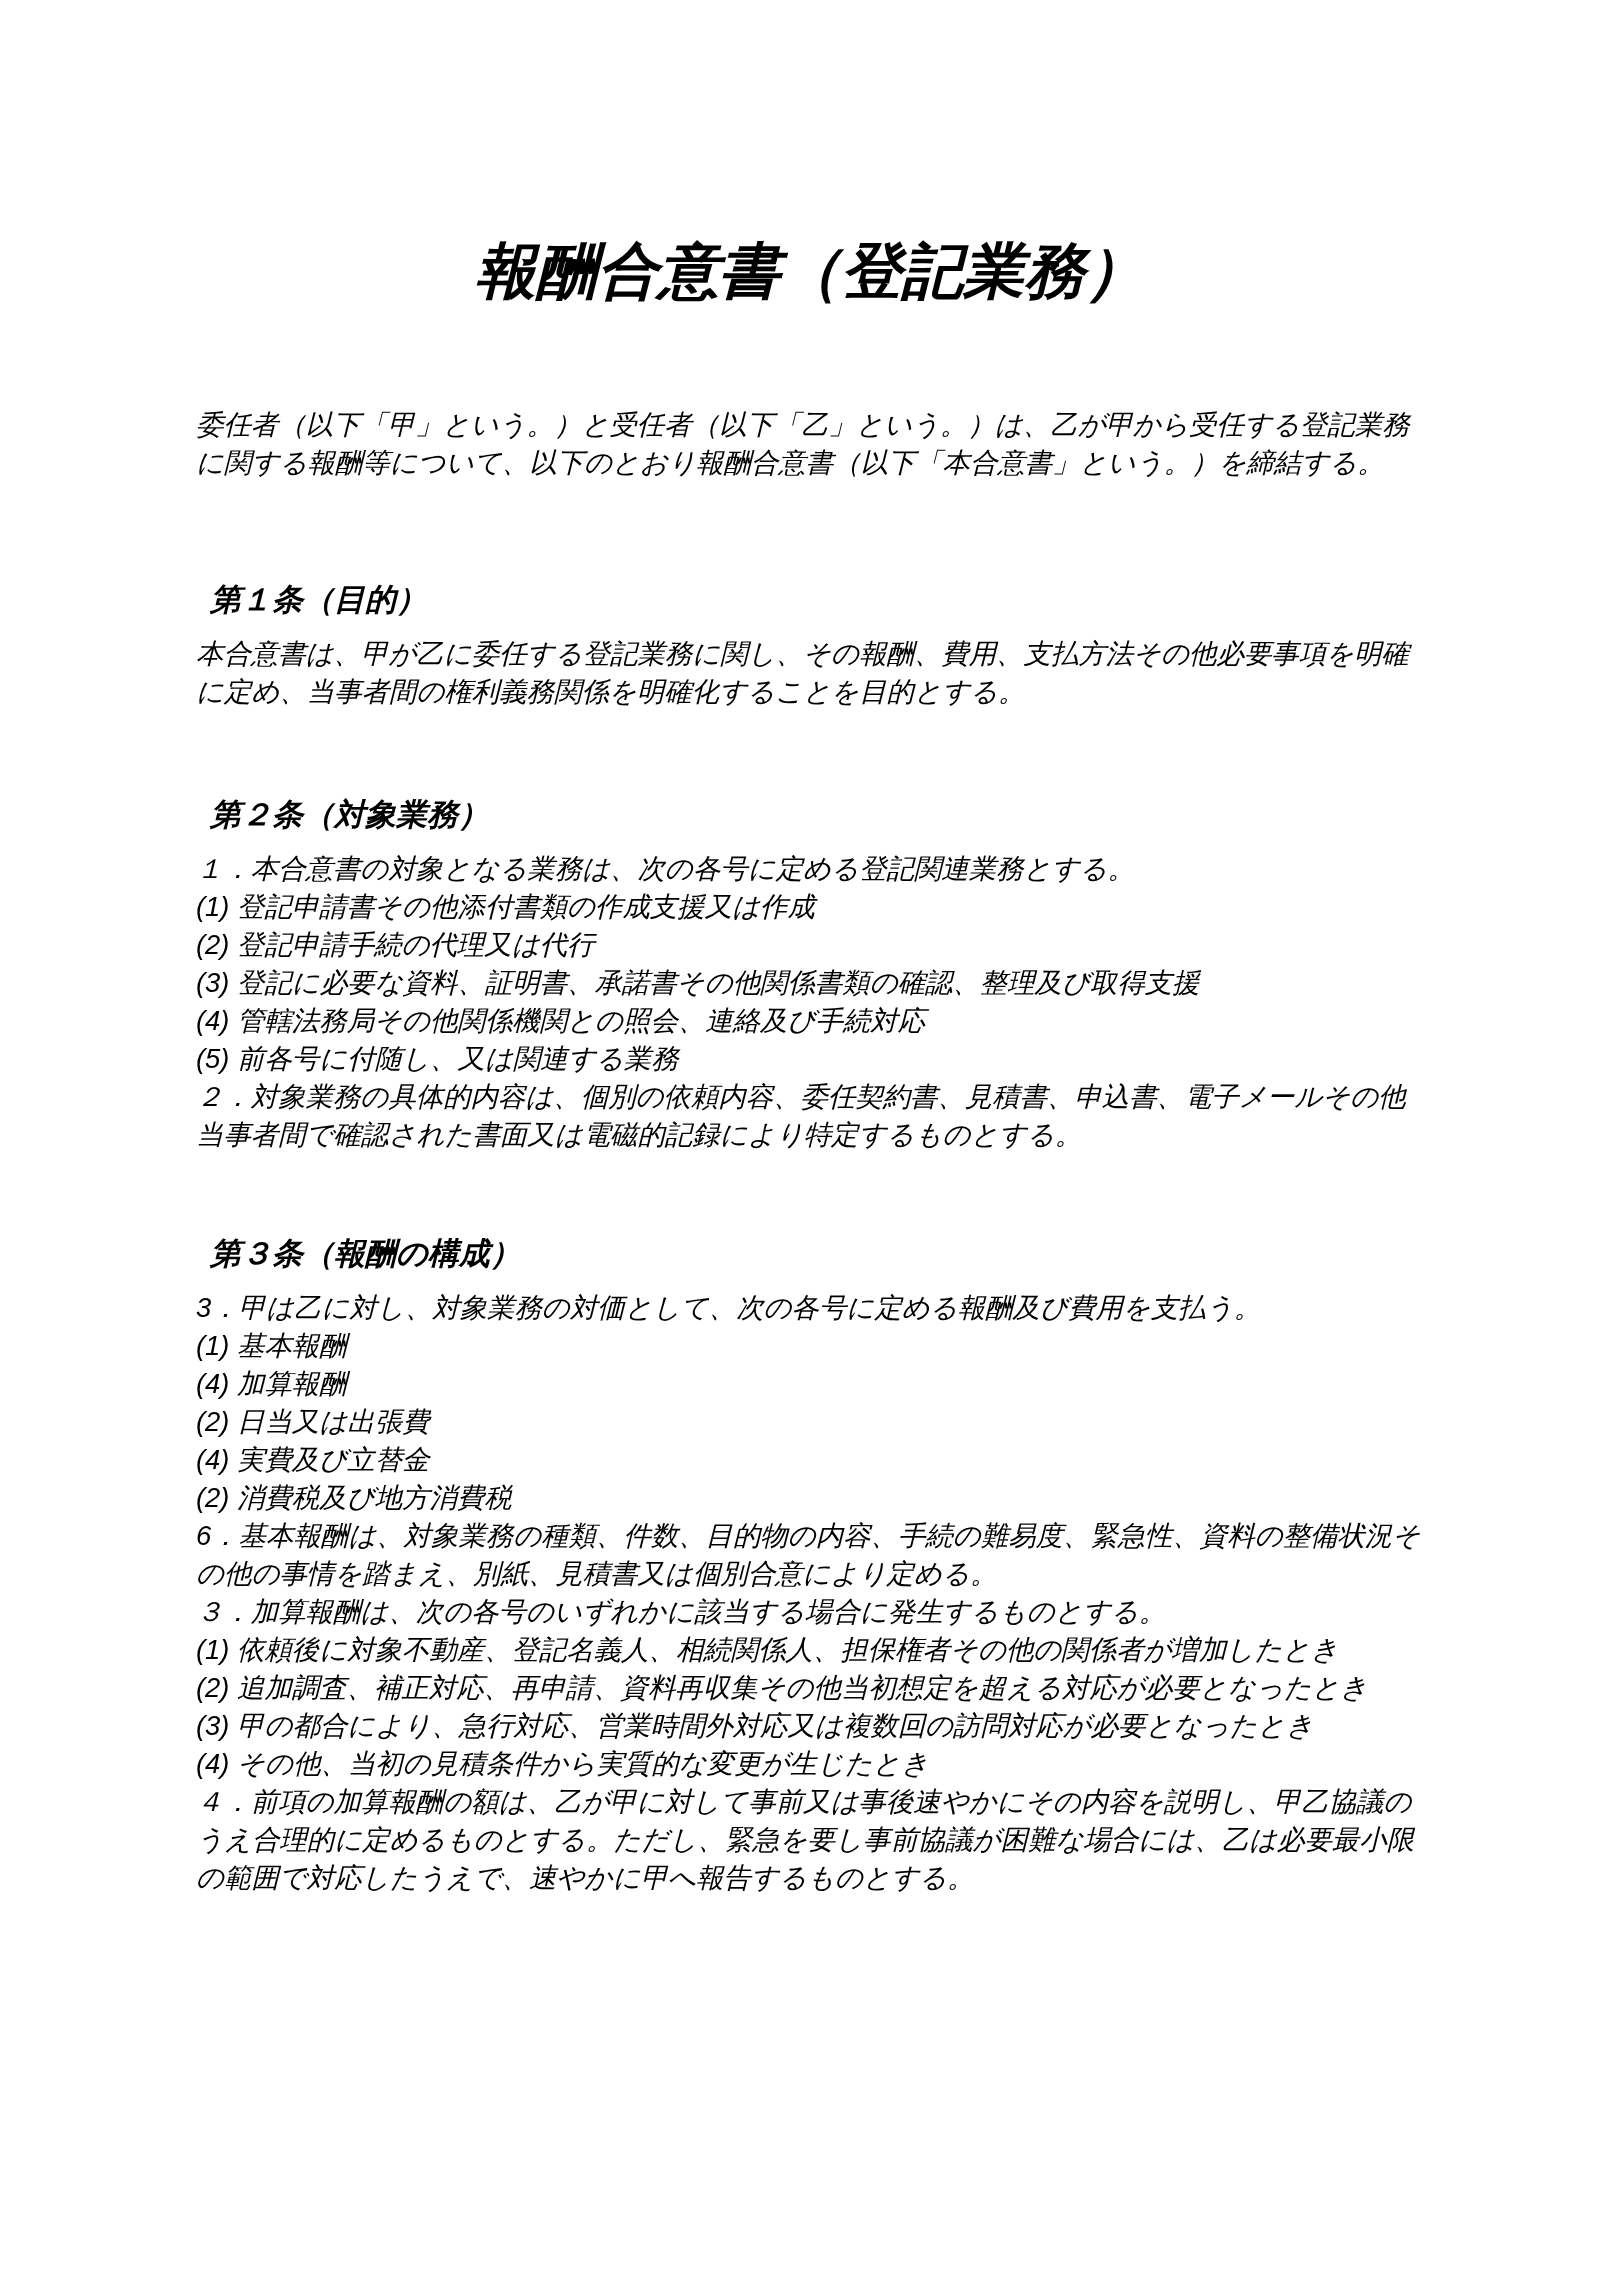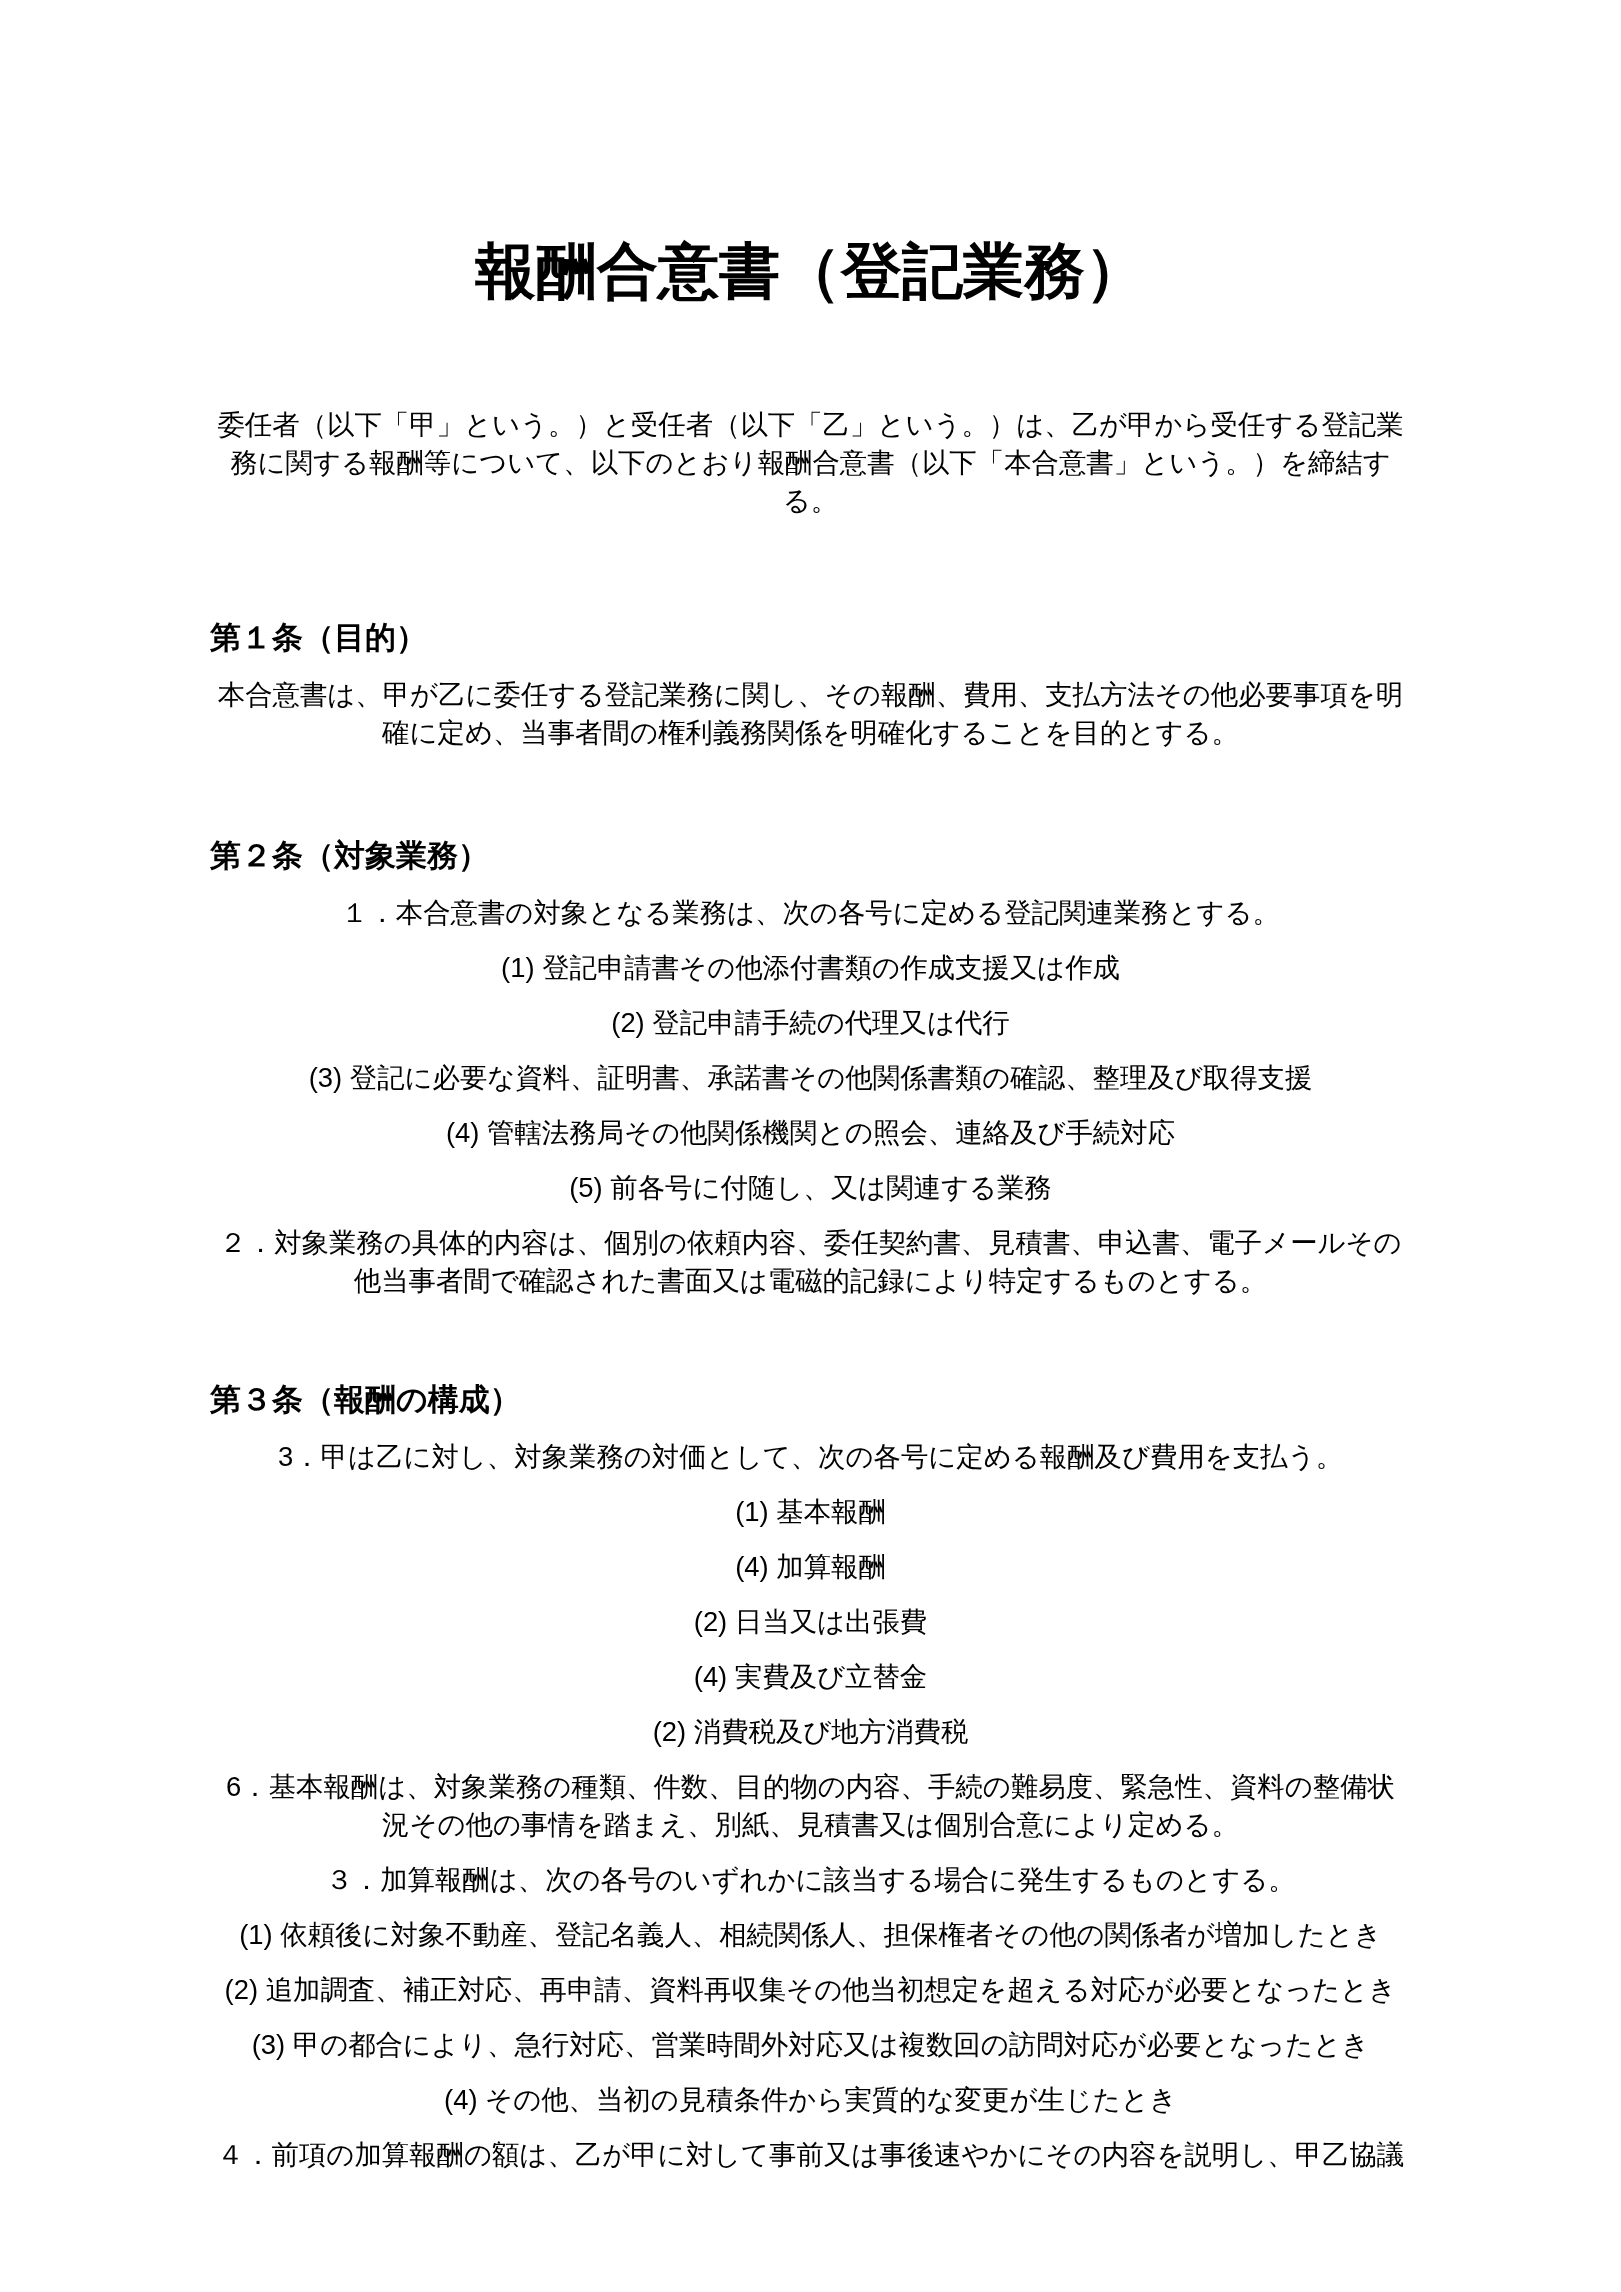--- a/index.html
+++ b/index.html
@@ -10,36 +10,37 @@
   .page {
     position: relative;
     width: 1621px;
     height: 2177px;
     box-sizing: border-box;
     background: #ffffff;
     color: #000000;
     font-family: "Liberation Sans", "DejaVu Sans", sans-serif;
     padding: 235px 196px 59px 196px;
     overflow: hidden;
+    font-style: italic;
   }
   .doc-title {
     margin: 0 0 98px 0;
     font-size: 61px;
     line-height: 73px;
     font-weight: 700;
     text-align: center;
     letter-spacing: 0;
     white-space: nowrap;
   }
   .body-text {
     font-size: 27.4px;
     line-height: 38px;
     font-weight: 400;
-    margin: 17px;
-    text-align: center;
+    margin: 0;
+    text-align: left;
     word-break: break-all;
     overflow-wrap: break-word;
   }
   .article {
     margin-top: 82px;
   }
   .article.first {
     margin-top: 96px;
   }
   .article.third {

